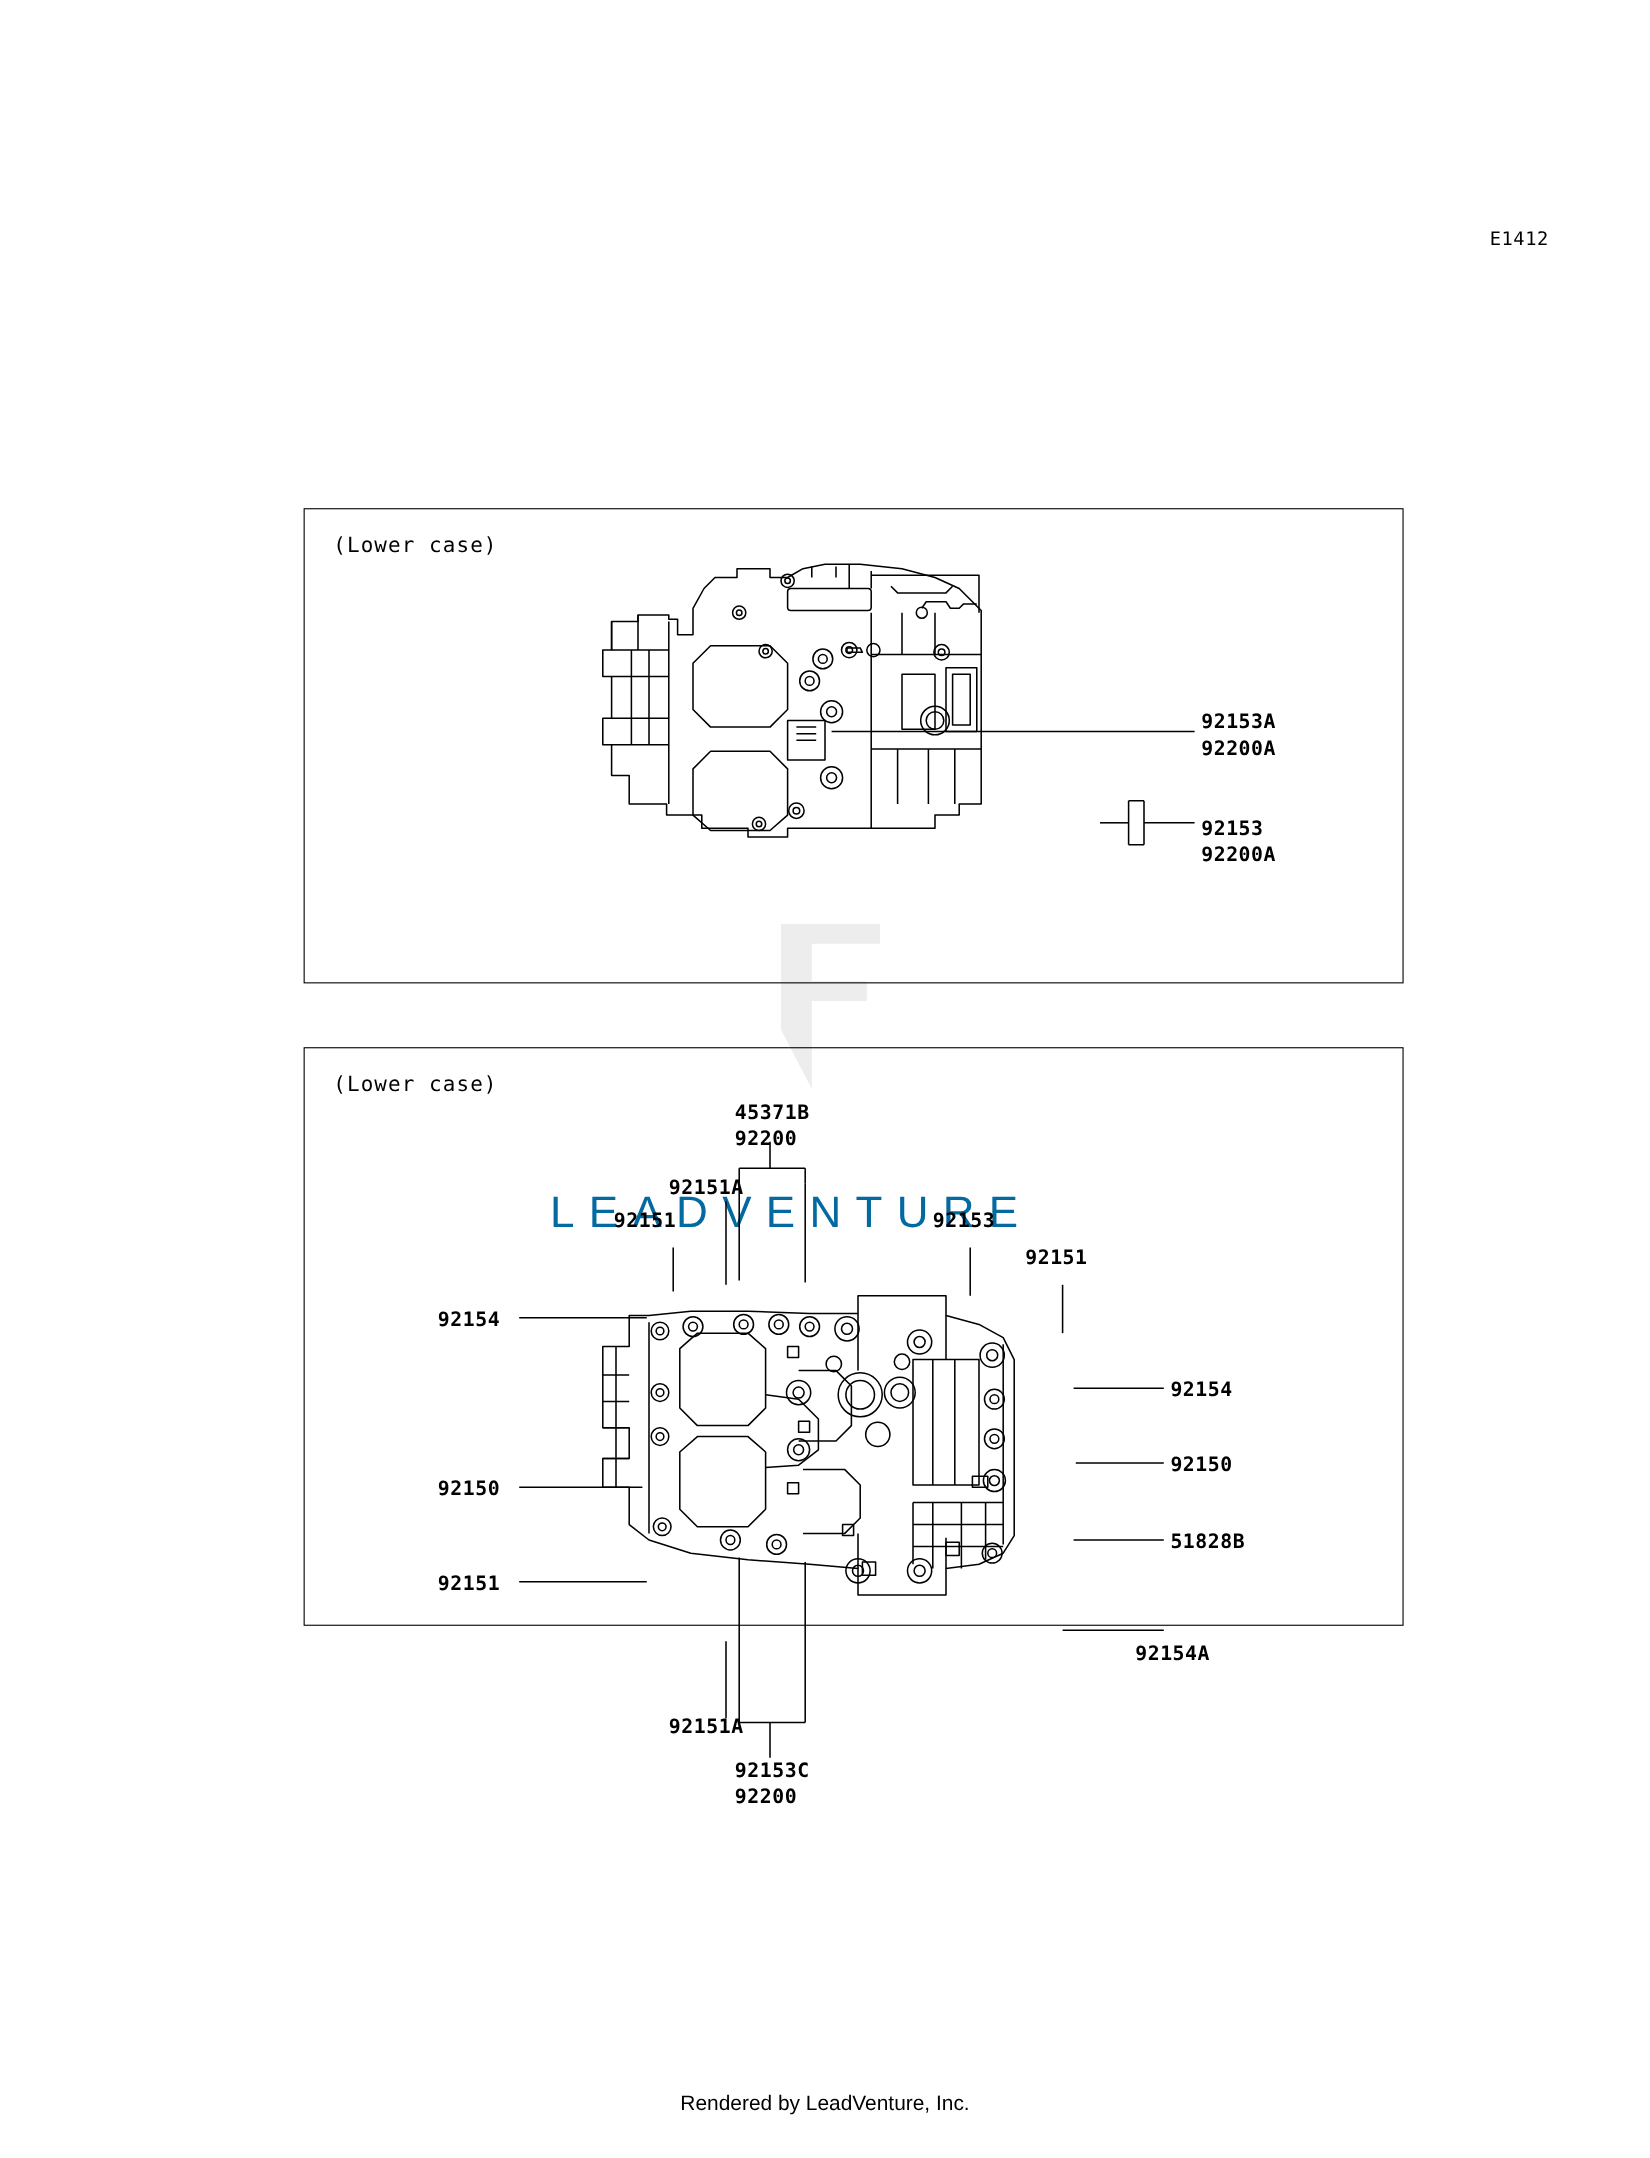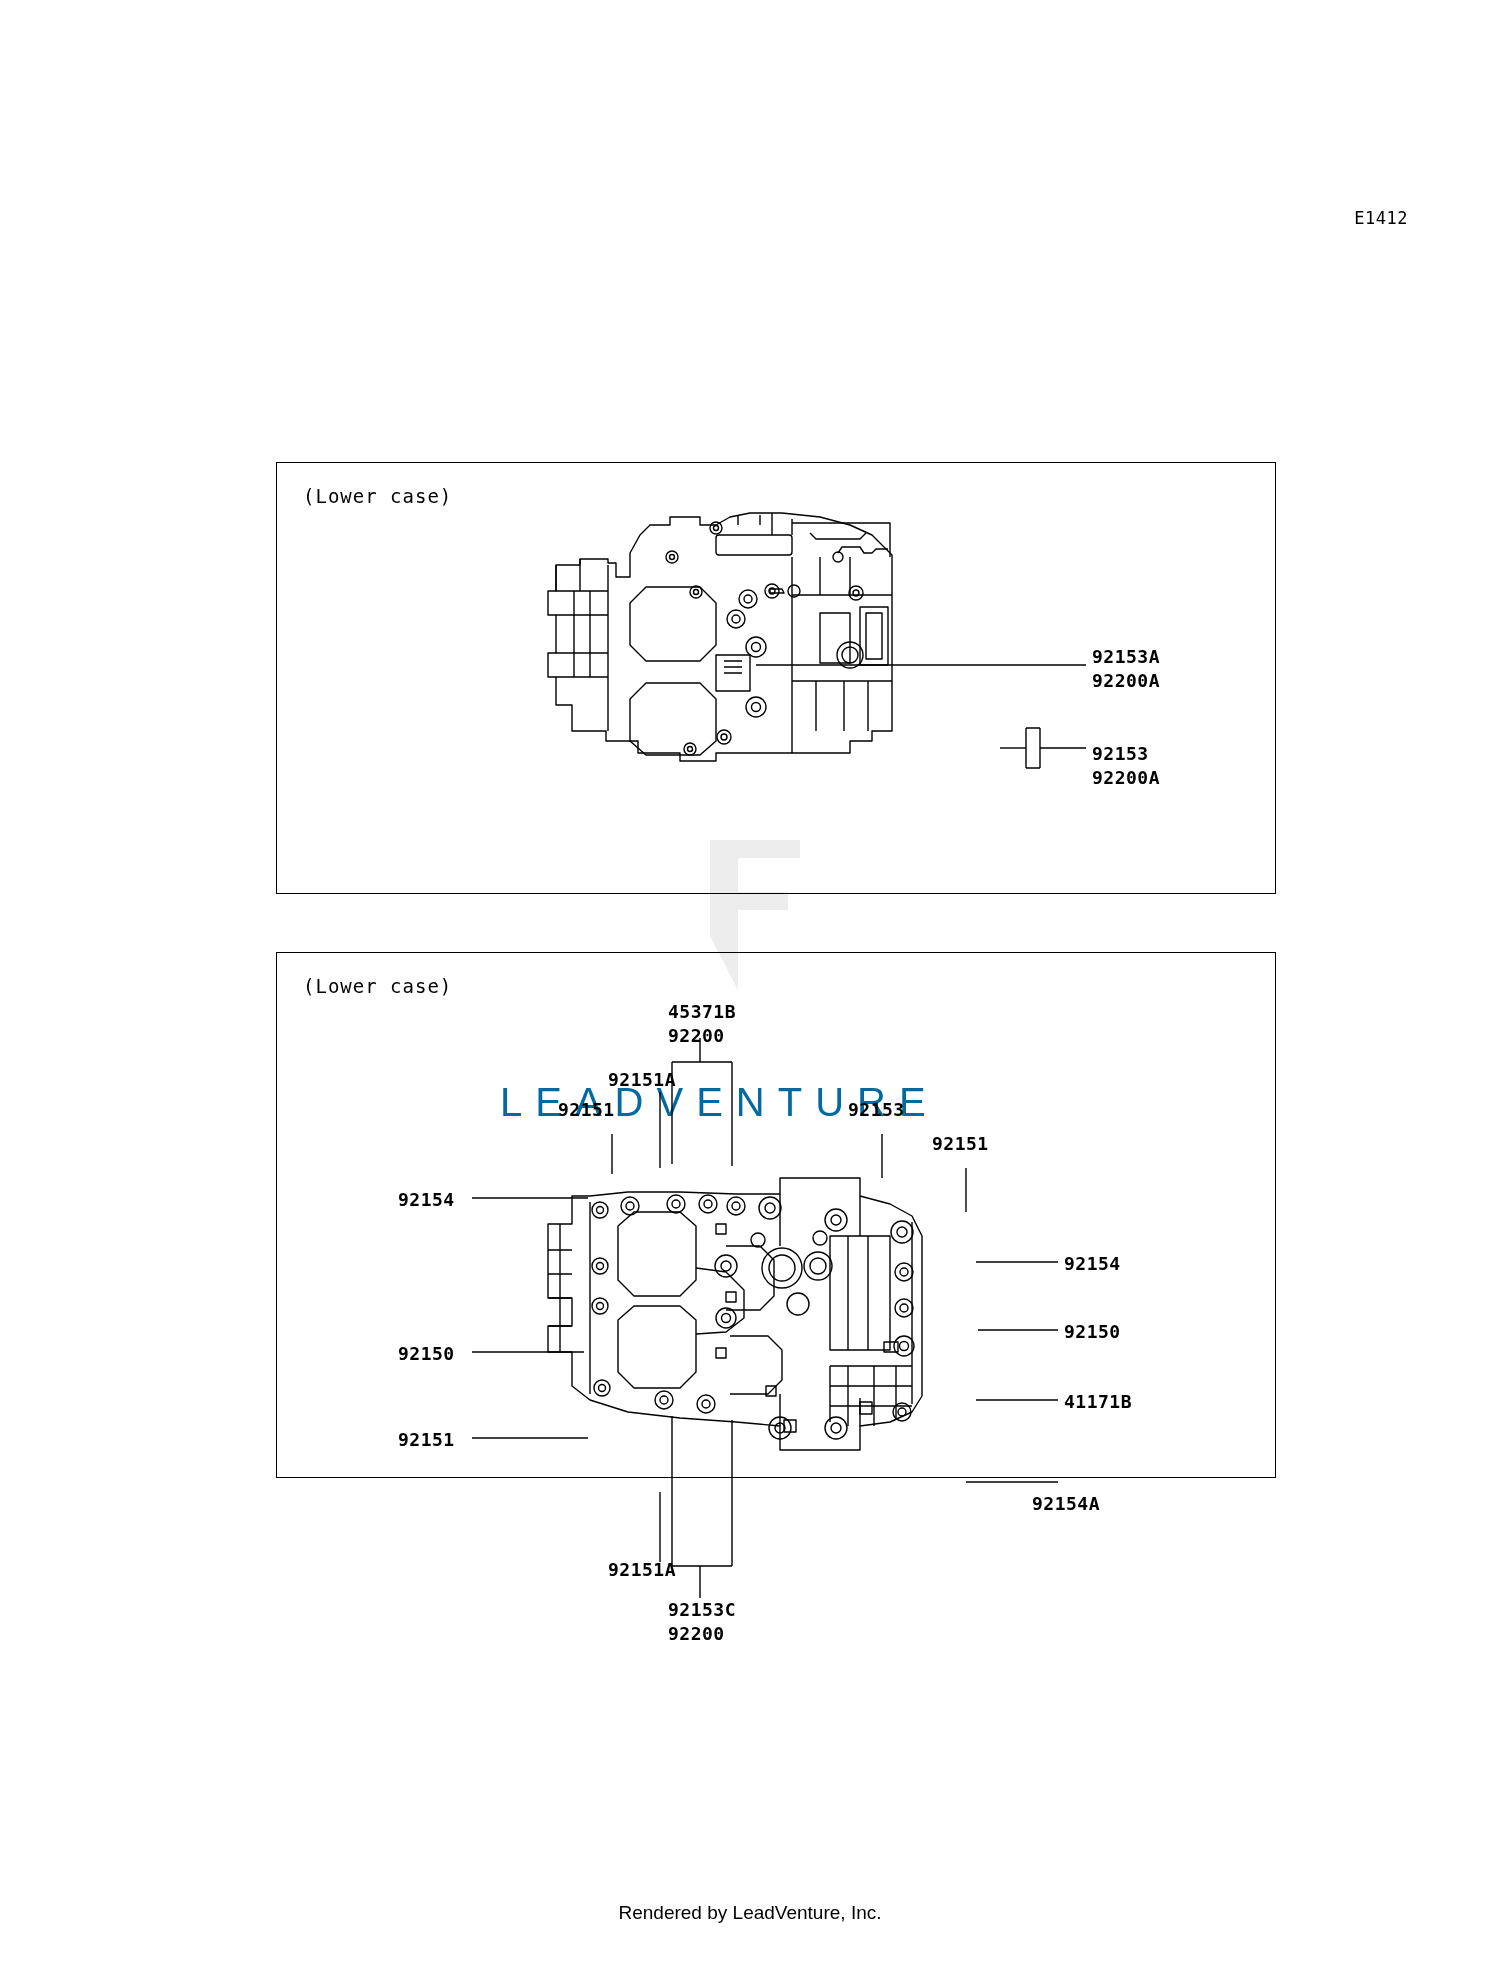--- a/index.html
+++ b/index.html
@@ -337,21 +337,21 @@
   <div>92200</div>
 </div>
 <div class="label" style="left:608px; top:1068px;">92151A</div>
 <div class="label" style="left:558px; top:1098px;">92151</div>
 <div class="label" style="left:848px; top:1098px;">92153</div>
 <div class="label" style="left:932px; top:1132px;">92151</div>
 <div class="label" style="left:398px; top:1188px;">92154</div>
 <div class="label" style="left:1064px; top:1252px;">92154</div>
 <div class="label" style="left:1064px; top:1320px;">92150</div>
 <div class="label" style="left:398px; top:1342px;">92150</div>
-<div class="label" style="left:1064px; top:1390px;">41171B</div>
+<div class="label" style="left:1064px; top:1390px;">51828B</div>
 <div class="label" style="left:398px; top:1428px;">92151</div>
 <div class="label" style="left:1032px; top:1472px;margin-top:20px;">92154A</div>
 <div class="label" style="left:608px; top:1558px;">92151A</div>
 <div class="label" style="left:668px; top:1598px;">
   <div>92153C</div>
   <div>92200</div>
 </div>
 
 <div class="footer">Rendered by LeadVenture, Inc.</div>
 

